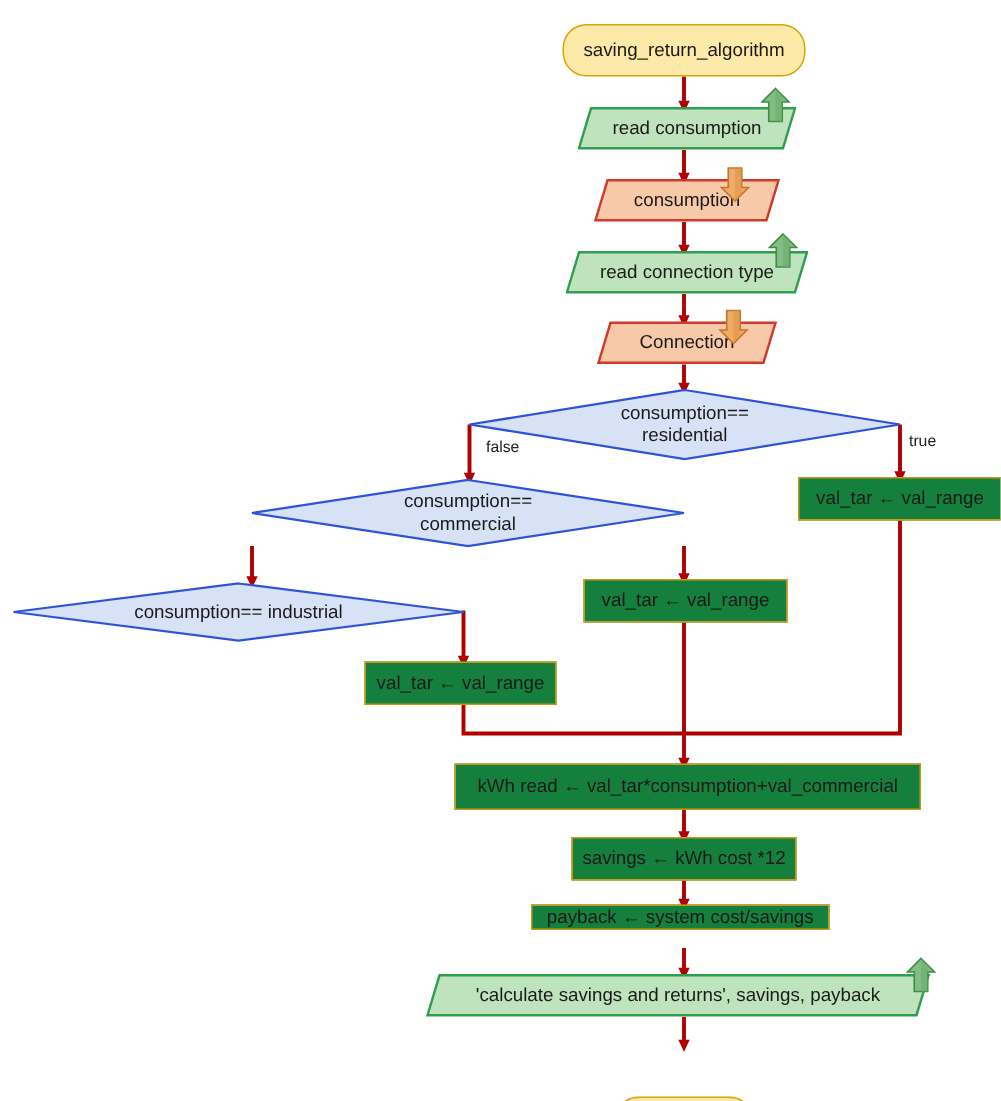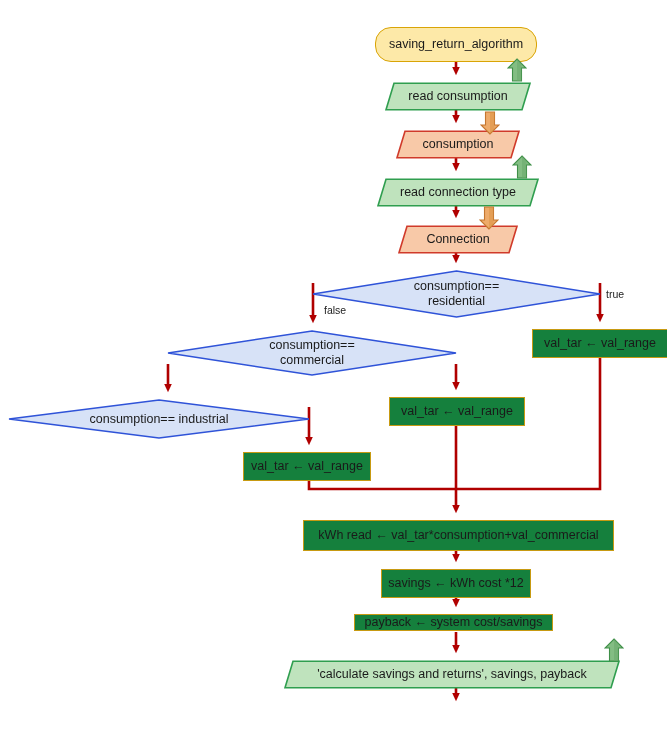--- a/index.html
+++ b/index.html
@@ -32,21 +32,20 @@
     box-sizing: border-box;
     display: flex;
     align-items: center;
     justify-content: center;
     text-align: center;
     color: #1a1a1a;
     font-size: 12.5px;
     line-height: 1.18;
     white-space: pre-line;
     z-index: 3;
-    margin-top: 11px;
   }
   
   .terminator {
     background: #fde9a8;
     border: 1.6px solid #d9a406;
     border-radius: 16px;
   }
   
   .process {
     background: #15803d;
@@ -192,21 +191,21 @@
     <polygon points="10,23 14.5,18.5 14.5,1 10,1" fill="#d9913f" opacity="0.5"></polygon>
   </svg>
 
   <div class="node decision" style="left:312px; top:259px; width:289px; height:48px;">
     <svg class="dia-shape" viewBox="0 0 289 48" preserveAspectRatio="none">
       <polygon points="144.5,1 288,24 144.5,47 1,24" fill="#d7e2f7" stroke="#2f53d8" stroke-width="1.5"></polygon>
     </svg>
     <span class="dia-label">consumption==
 residential</span>
   </div>
-  <span class="edge-label" style="left:281px; top:304px;padding-left:43px;">false</span>
+  <span class="edge-label" style="left:281px; top:292px;padding-left:43px;">false</span>
   <span class="edge-label" style="left:606px; top:288px;">true</span>
 
   <div class="node decision" style="left:167px; top:319px; width:290px; height:46px;">
     <svg class="dia-shape" viewBox="0 0 290 46" preserveAspectRatio="none">
       <polygon points="145,1 289,23 145,45 1,23" fill="#d7e2f7" stroke="#2f53d8" stroke-width="1.5"></polygon>
     </svg>
     <span class="dia-label">consumption==
 commercial</span>
   </div>
 

